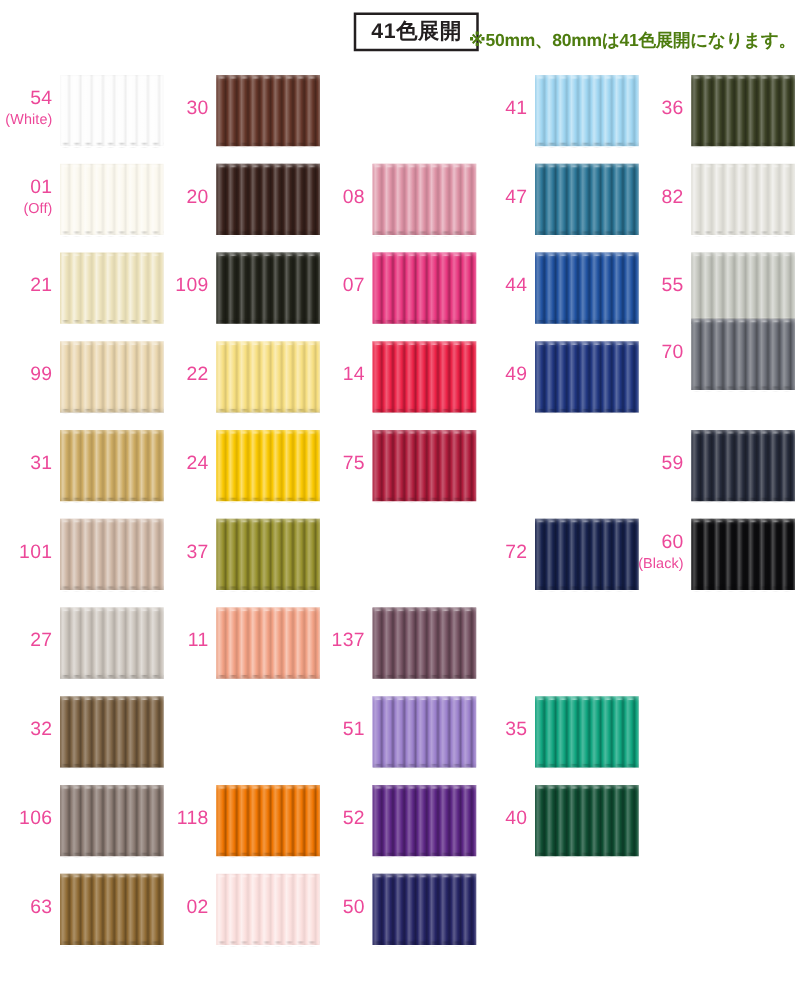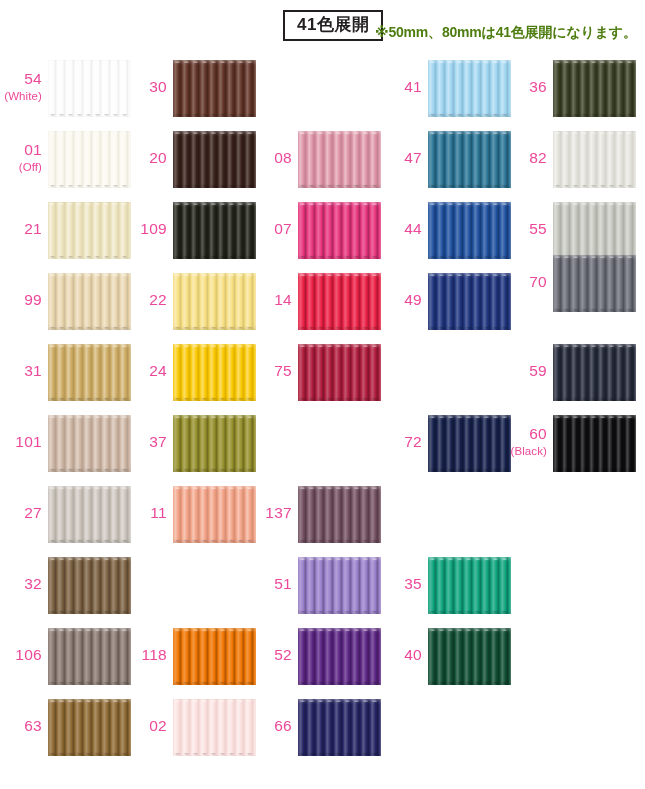--- a/index.html
+++ b/index.html
@@ -307,21 +307,21 @@
       <div class="swatch" title="51" style="background-color: rgb(154, 127, 203); background-image: repeating-linear-gradient(to right, rgba(255, 255, 255, 0) 0px, rgba(255, 255, 255, 0.26) 2.2px, rgba(255, 255, 255, 0.118) 4px, rgba(0, 0, 0, 0) 5.4px, rgba(0, 0, 0, 0.26) 7.4px, rgba(0, 0, 0, 0.09) 8.6px, rgba(255, 255, 255, 0) 9px);"></div>
     </div>
     <div class="cell" style="left: 250px; top: 628px; width: 131px; height: 57px;">
       <div class="labels">
         <div class="code">52</div>
       </div>
       <div class="swatch" title="52" style="background-color: rgb(91, 37, 132); background-image: repeating-linear-gradient(to right, rgba(255, 255, 255, 0) 0px, rgba(255, 255, 255, 0.26) 2.2px, rgba(255, 255, 255, 0.118) 4px, rgba(0, 0, 0, 0) 5.4px, rgba(0, 0, 0, 0.26) 7.4px, rgba(0, 0, 0, 0.09) 8.6px, rgba(255, 255, 255, 0) 9px);"></div>
     </div>
     <div class="cell" style="left: 250px; top: 699px; width: 131px; height: 57px;">
       <div class="labels">
-        <div class="code">66</div>
+        <div class="code">50</div>
       </div>
       <div class="swatch" title="66" style="background-color: rgb(37, 36, 100); background-image: repeating-linear-gradient(to right, rgba(255, 255, 255, 0) 0px, rgba(255, 255, 255, 0.26) 2.2px, rgba(255, 255, 255, 0.118) 4px, rgba(0, 0, 0, 0) 5.4px, rgba(0, 0, 0, 0.26) 7.4px, rgba(0, 0, 0, 0.09) 8.6px, rgba(255, 255, 255, 0) 9px);"></div>
     </div>
     <div class="cell" style="left: 380px; top: 60px; width: 131px; height: 57px;">
       <div class="labels">
         <div class="code">41</div>
       </div>
       <div class="swatch" title="41" style="background-color: rgb(158, 213, 241); background-image: repeating-linear-gradient(to right, rgba(255, 255, 255, 0) 0px, rgba(255, 255, 255, 0.42) 2.2px, rgba(255, 255, 255, 0.19) 4px, rgba(0, 0, 0, 0) 5.4px, rgba(0, 0, 0, 0.11) 7.4px, rgba(0, 0, 0, 0.04) 8.6px, rgba(255, 255, 255, 0) 9px);"></div>
     </div>
     <div class="cell" style="left: 380px; top: 131px; width: 131px; height: 57px;">

